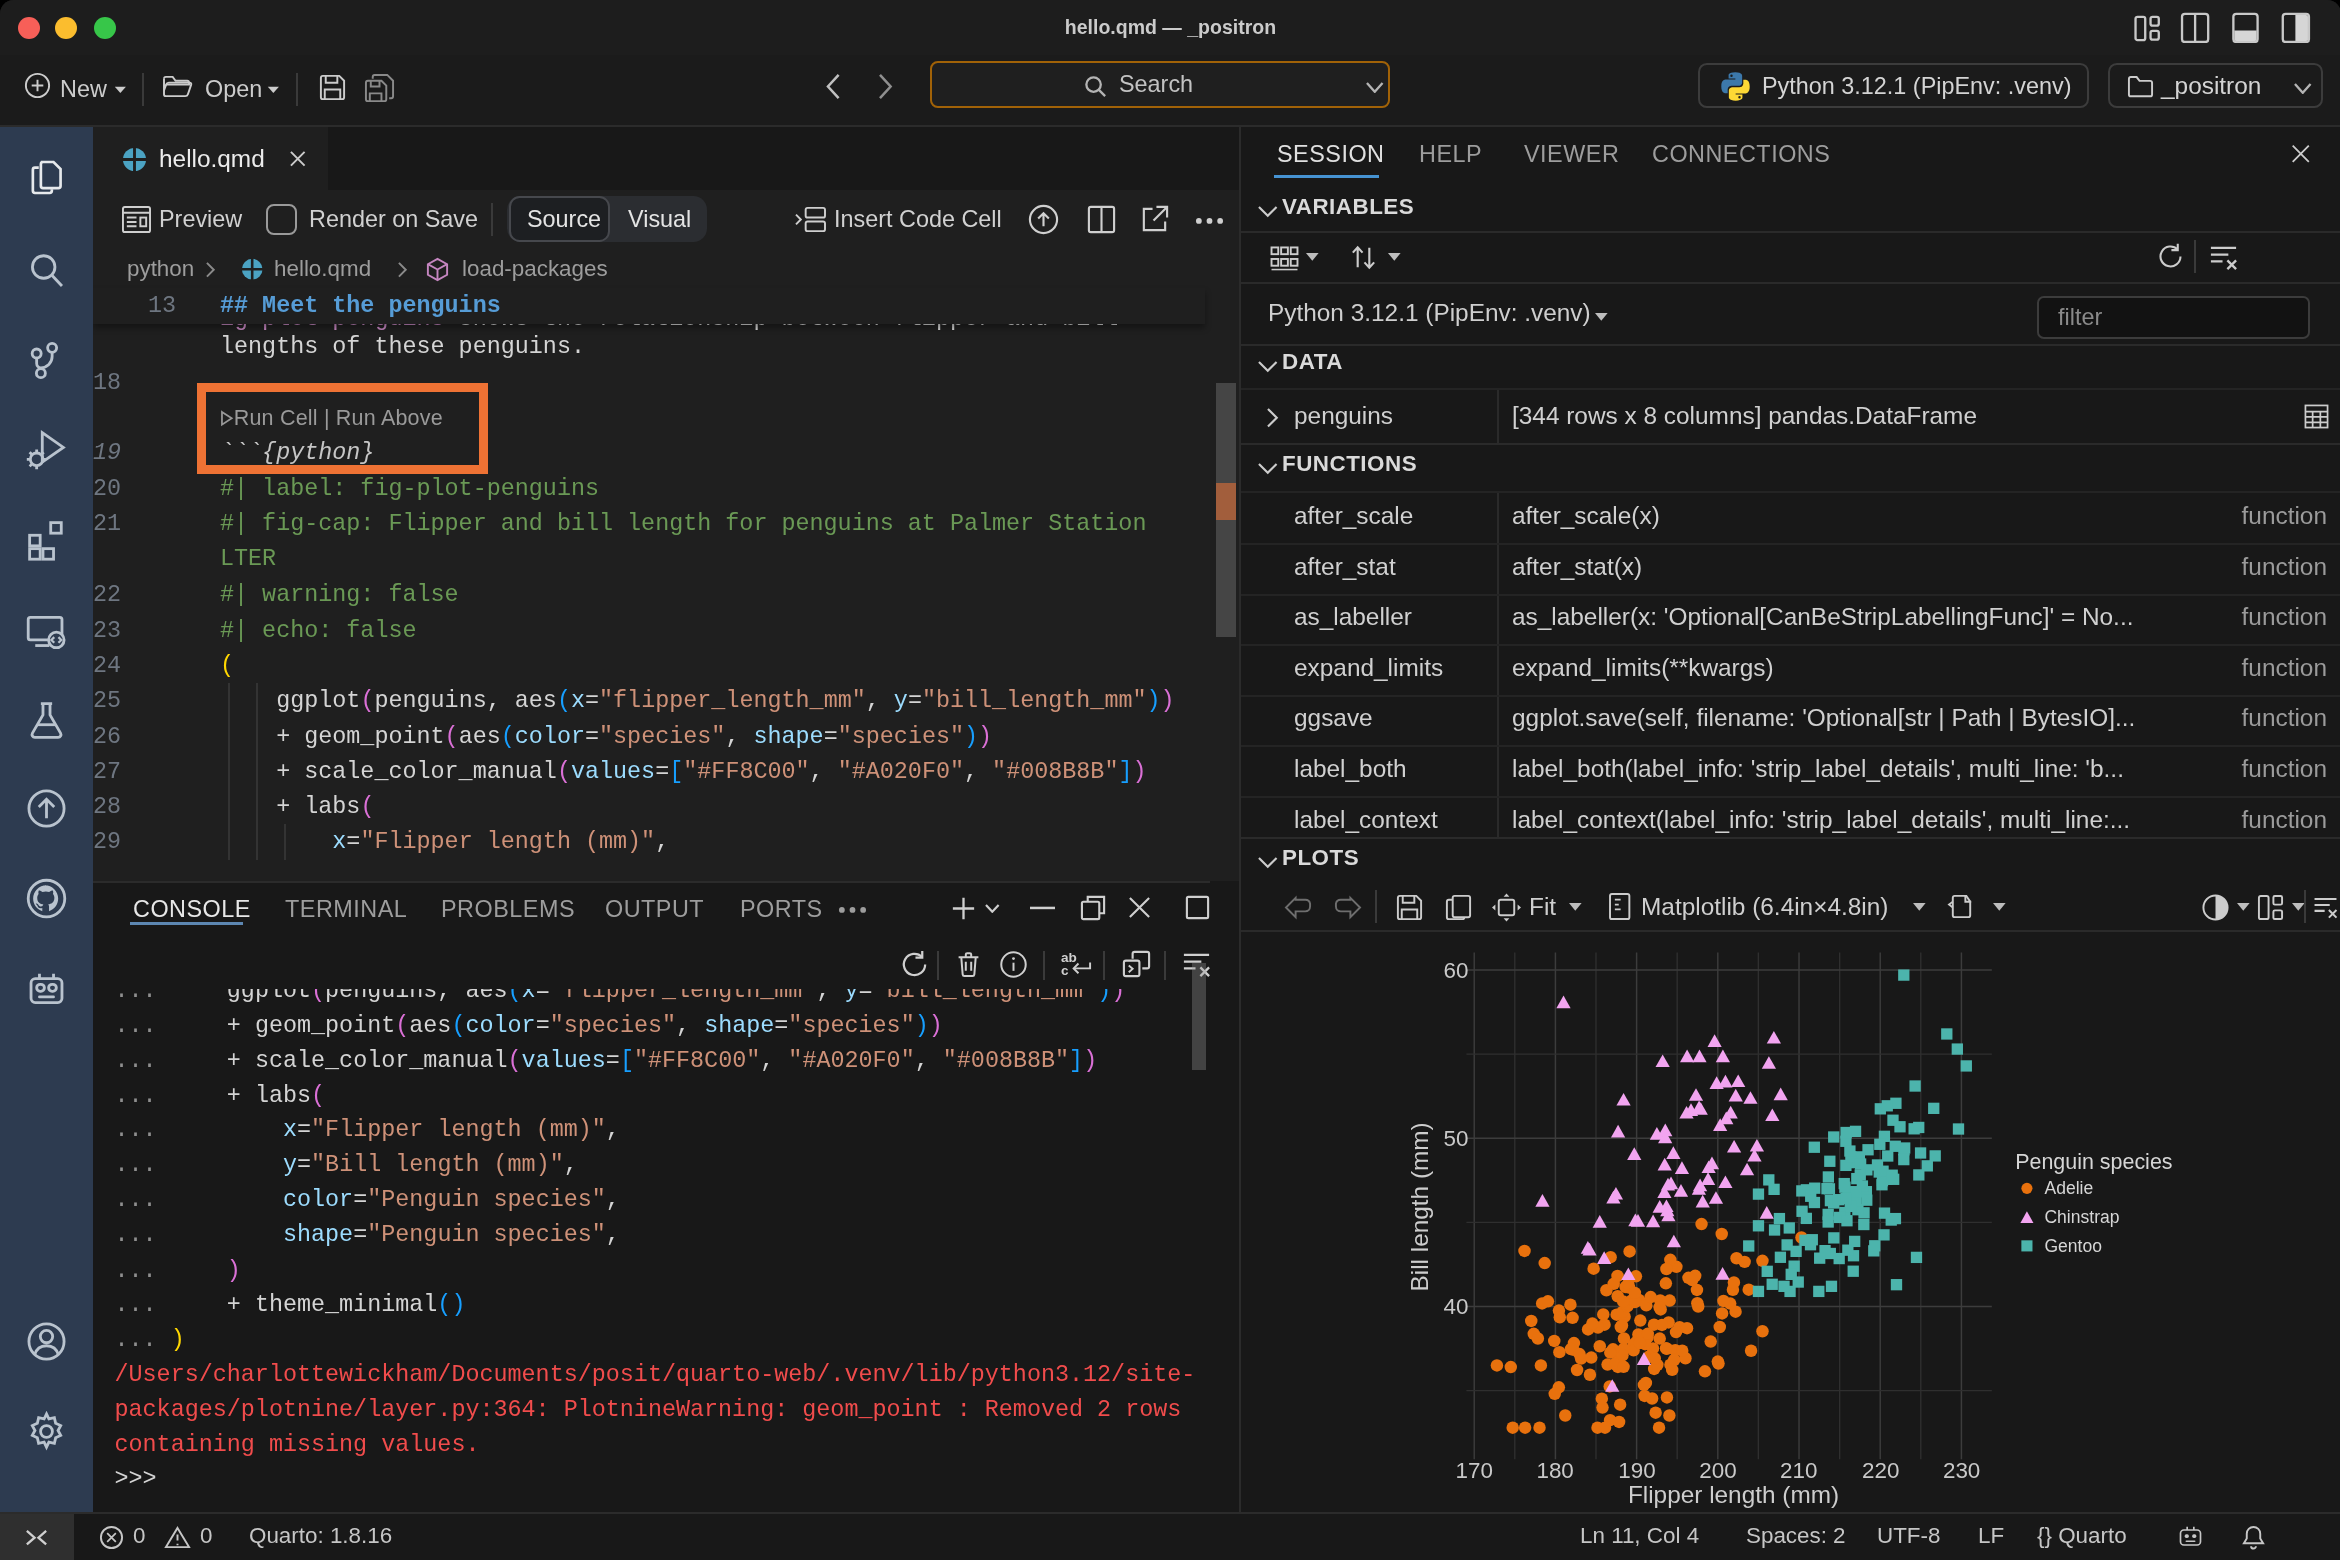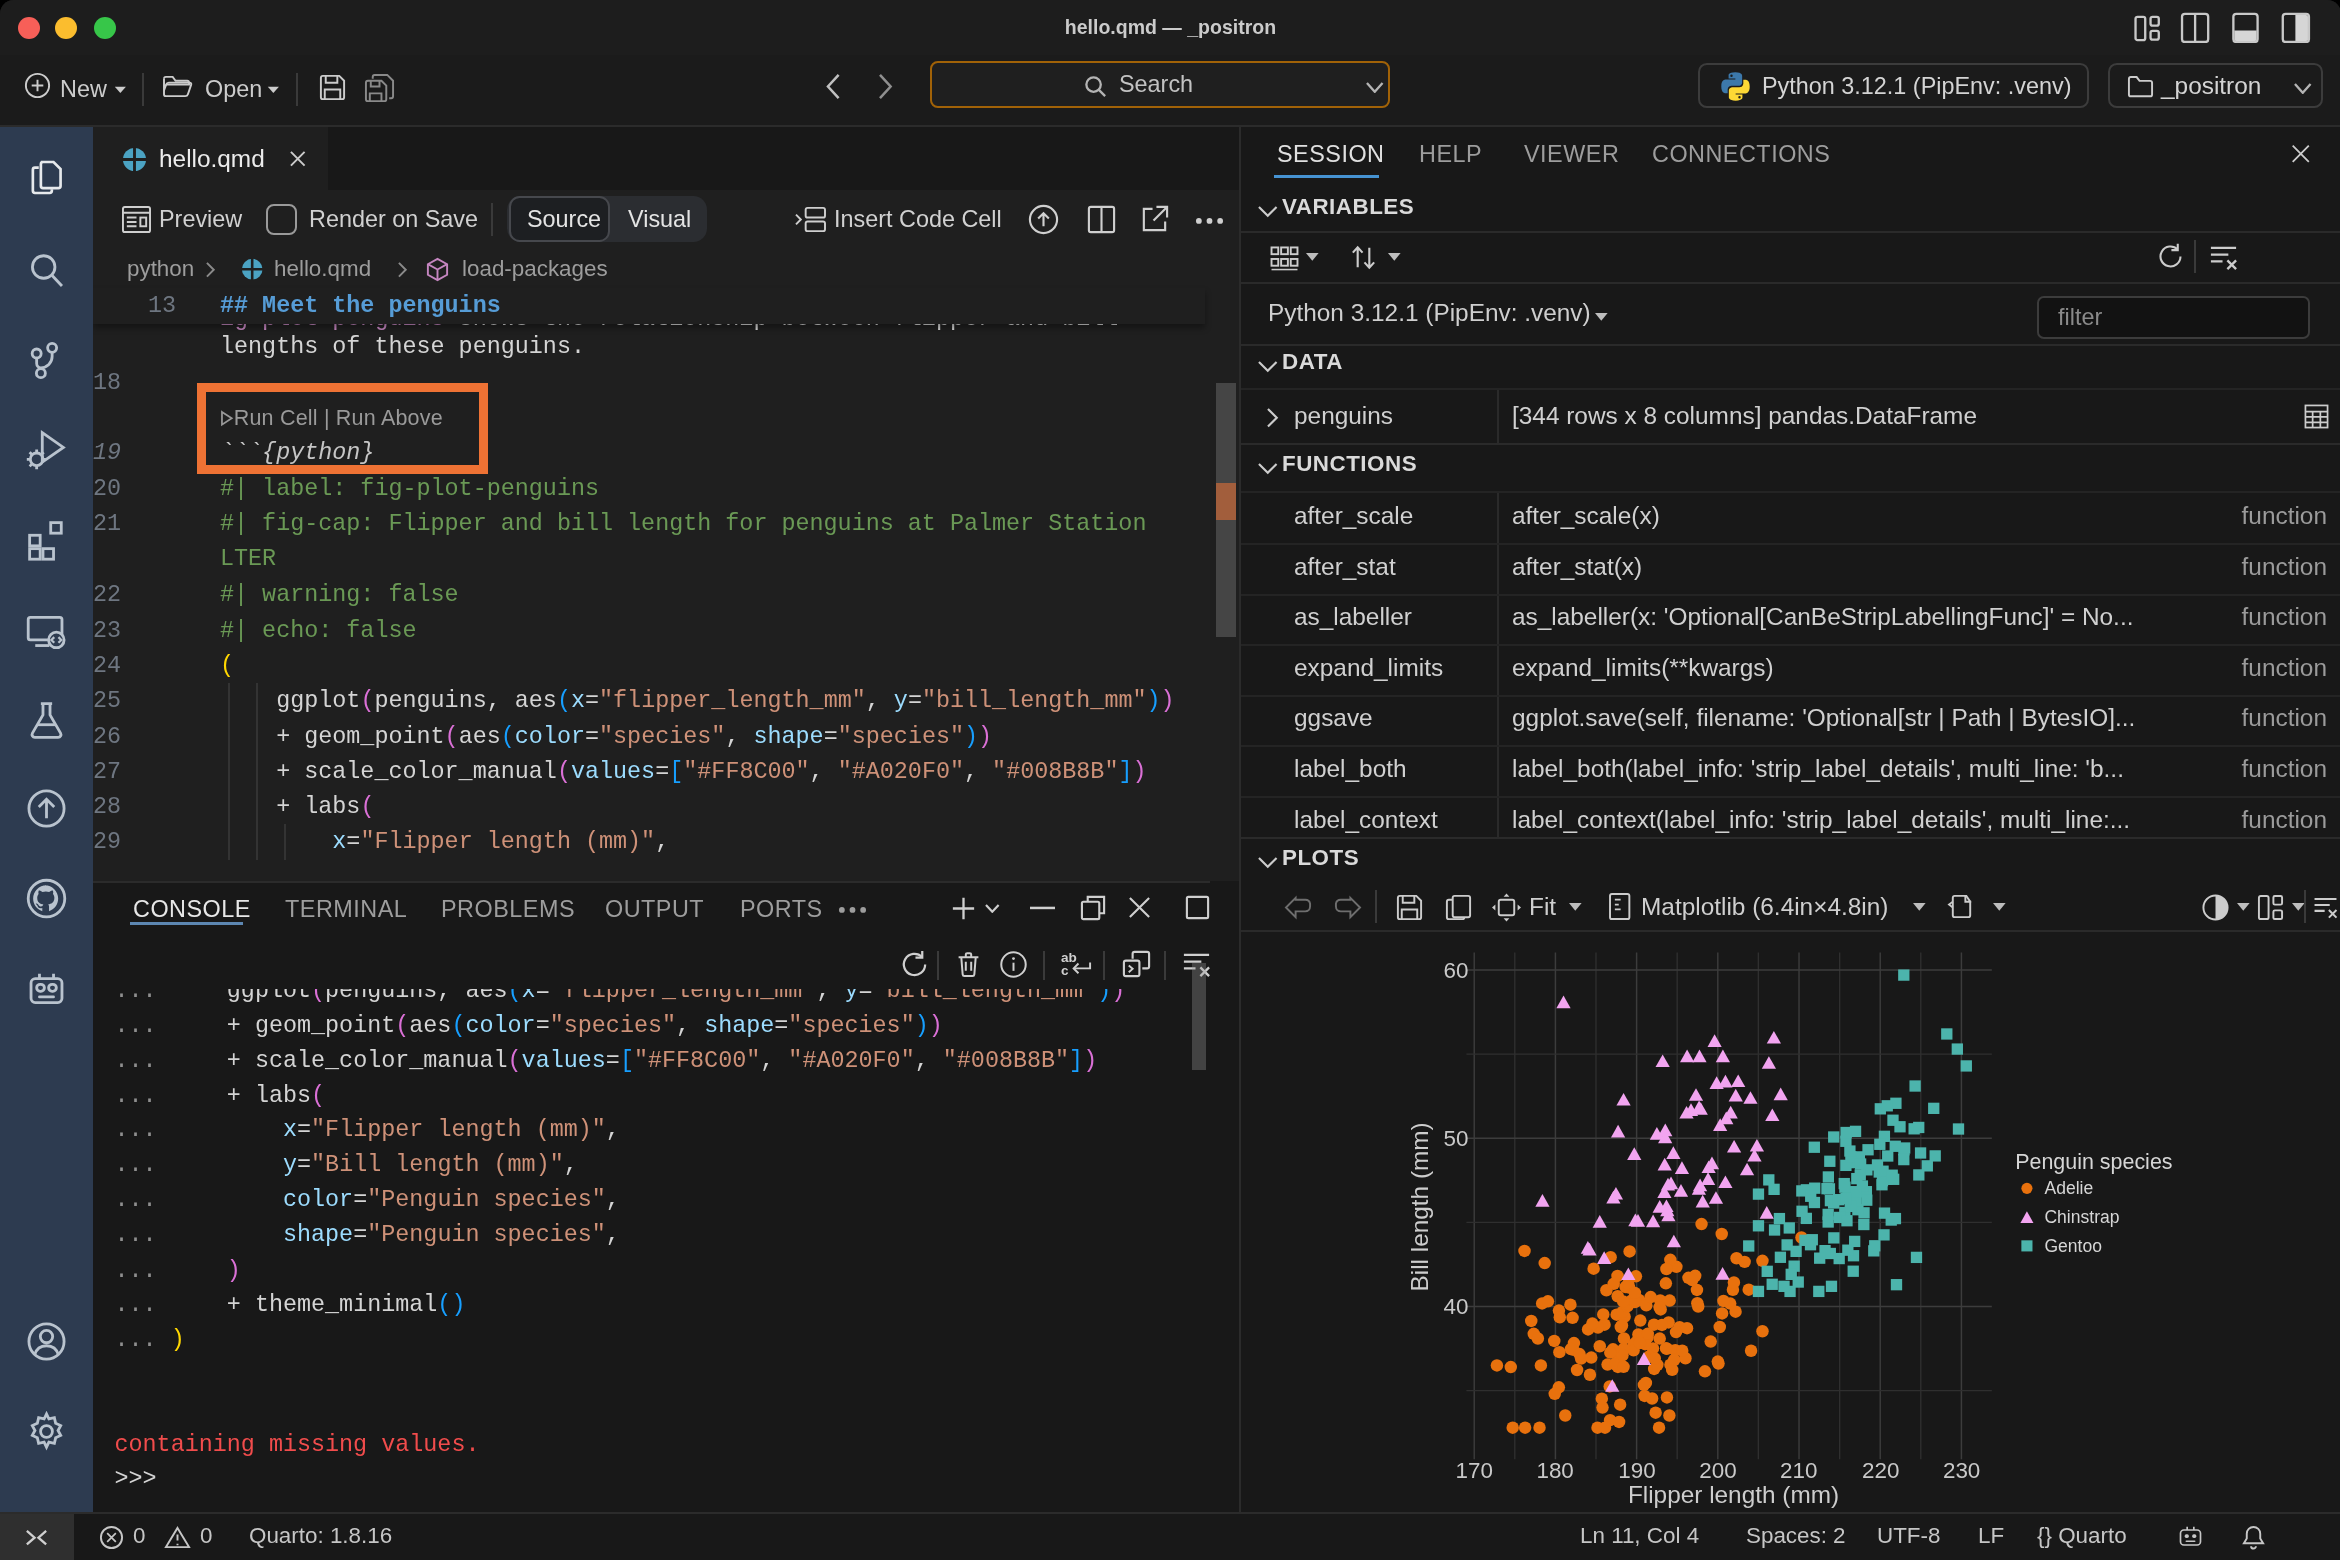--- a/index.html
+++ b/index.html
@@ -412,20 +412,22 @@
     <div class="prow" style="top:126px;"><span class="dots">...</span>     + geom_point<span class="p2">(</span>aes<span class="p3">(</span><span class="bl">color</span>=<span class="s">"species"</span>, <span class="bl">shape</span>=<span class="s">"species"</span><span class="p3">)</span><span class="p2">)</span></div>
     <div class="prow" style="top:161px;"><span class="dots">...</span>     + scale_color_manual<span class="p2">(</span><span class="bl">values</span>=<span class="p3">[</span><span class="s">"#FF8C00"</span>, <span class="s">"#A020F0"</span>, <span class="s">"#008B8B"</span><span class="p3">]</span><span class="p2">)</span></div>
     <div class="prow" style="top:196px;"><span class="dots">...</span>     + labs<span class="p2">(</span></div>
     <div class="prow" style="top:230px;"><span class="dots">...</span>         <span class="bl">x</span>=<span class="s">"Flipper length (mm)"</span>,</div>
     <div class="prow" style="top:265px;"><span class="dots">...</span>         <span class="bl">y</span>=<span class="s">"Bill length (mm)"</span>,</div>
     <div class="prow" style="top:300px;"><span class="dots">...</span>         <span class="bl">color</span>=<span class="s">"Penguin species"</span>,</div>
     <div class="prow" style="top:335px;"><span class="dots">...</span>         <span class="bl">shape</span>=<span class="s">"Penguin species"</span>,</div>
     <div class="prow" style="top:371px;"><span class="dots">...</span>     <span class="p2">)</span></div>
     <div class="prow" style="top:405px;"><span class="dots">...</span>     + theme_minimal<span class="p3">(</span><span class="p3">)</span></div>
     <div class="prow" style="top:440px;"><span class="dots">...</span> <span class="p1">)</span></div>
+    <div class="prow red" style="top:475px;">/Users/charlottewickham/Documents/posit/quarto-web/.venv/lib/python3.12/site-</div>
+    <div class="prow red" style="top:510px;">packages/plotnine/layer.py:364: PlotnineWarning: geom_point : Removed 2 rows</div>
     <div class="prow red" style="top:545px;">containing missing values.</div>
     <div class="prow" style="top:579px;">&gt;&gt;&gt;</div>
   </div>
   </div>
   <div class="abs" style="left:1099px;top:80px;width:13.7px;height:107px;background:rgba(150,150,150,0.35);"></div>
 </div>
 
 <div class="abs" id="rightpanel" style="left:1239px;top:127px;width:1102px;height:1385px;background:#181818;border-left:2px solid #2b2b2b;overflow:hidden;">
   <span class="abs" style="left:36px;top:13.7px;color:#e0e0e0;font-size:23.4px;letter-spacing:0.5px;">SESSION</span>
   <div class="abs" style="left:33px;top:48px;width:105px;height:2.9px;background:#4693d2;"></div>

